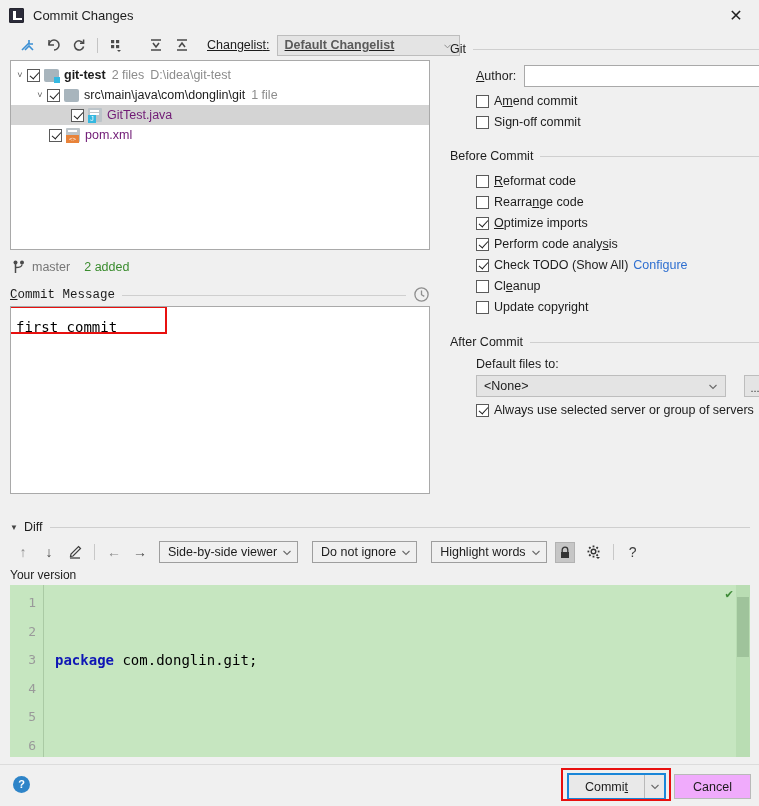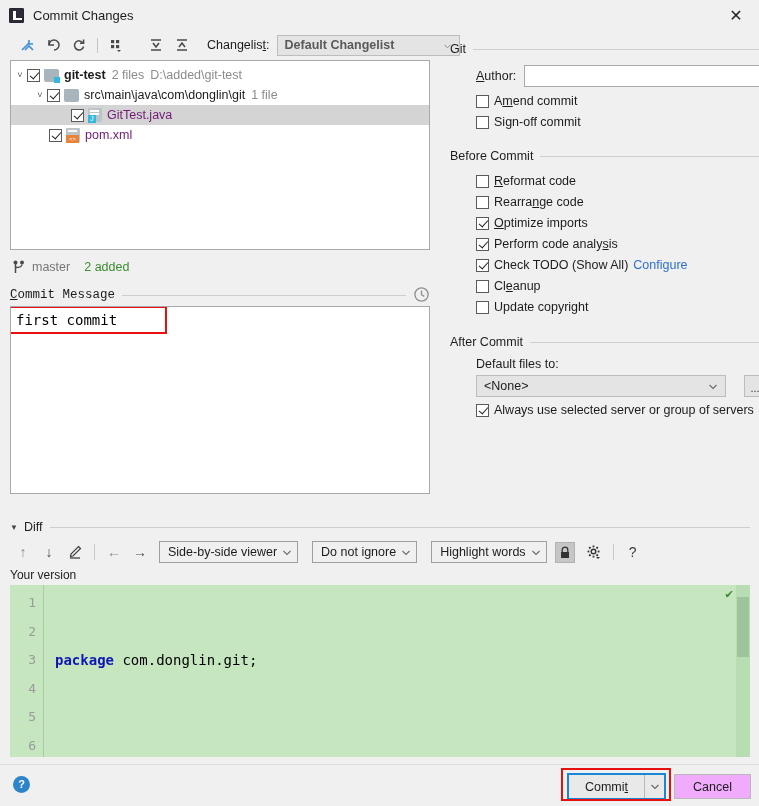--- a/index.html
+++ b/index.html
@@ -37,21 +37,21 @@
   #title-text { font-size:13px; color:#1c1c1c; }
   #close-btn {
     position:absolute; right:0; top:0; width:46px; height:30px;
     display:flex; align-items:center; justify-content:center;
     font-size:16px; color:#222; cursor:pointer;
   }
 
   
   #toolbar {
     height:30px; display:flex; align-items:center;
-    padding-left:14px; gap:0px;
+    padding-left:14px; gap:0px;text-decoration:underline;
   }
   .tb-ic {
     width:26px; height:24px; display:flex; align-items:center;
     justify-content:center; cursor:pointer; color:#3c3c3c;
   }
   .tb-sep { width:1px; height:15px; background:#c4c4c4; margin:0 5px; }
   #changelist-label { margin-left:12px; margin-right:7px; font-size:12.5px; }
   #changelist-combo {
     width:183px; height:21px; background:#e4e4e4;
     border:1px solid #bdbdbd;
@@ -143,21 +143,21 @@
   .sect-hdr .rule { flex:1; height:1px; background:#cfcfcf; margin-left:7px; }
 
   #commit-msg-hdr { margin-top:9px; position:relative; padding-right:24px; }
   #commit-msg-hdr .u { text-decoration:underline; }
   #history-icon {
     position:absolute; right:0; top:-2px; width:17px; height:17px;
     cursor:pointer;
   }
   #commit-msg-box {
     height:188px; background:#fff; border:1px solid #a9a9a9;
-    padding:5px 5px;
+    padding:12px 5px;
     font-family:"DejaVu Sans Mono","Liberation Mono",monospace;
     font-size:14px; color:#000; position:relative;
     overflow:hidden;
   }
   #msg-highlight {
     position:absolute; left:-2px; top:-1px;
     width:158px; height:28px;
     border:2px solid #e8100f; pointer-events:none;
   }
 
@@ -349,21 +349,21 @@
 <div id="left-col">
 
   <div id="file-tree">
 
     <div class="tree-row" style="padding-left:2px">
       <span class="twisty">˅</span>
       <span class="cbx on"></span>
       <span class="ic-folder mod"></span>
       <span class="nm-bold">git-test</span>
       <span class="nm-gray">2 files</span>
-      <span class="nm-gray">D:\added\git-test</span>
+      <span class="nm-gray">D:\idea\git-test</span>
     </div>
 
     <div class="tree-row" style="padding-left:22px">
       <span class="twisty">˅</span>
       <span class="cbx on"></span>
       <span class="ic-folder"></span>
       <span>src\main\java\com\donglin\git</span>
       <span class="nm-gray">1 file</span>
     </div>
 

